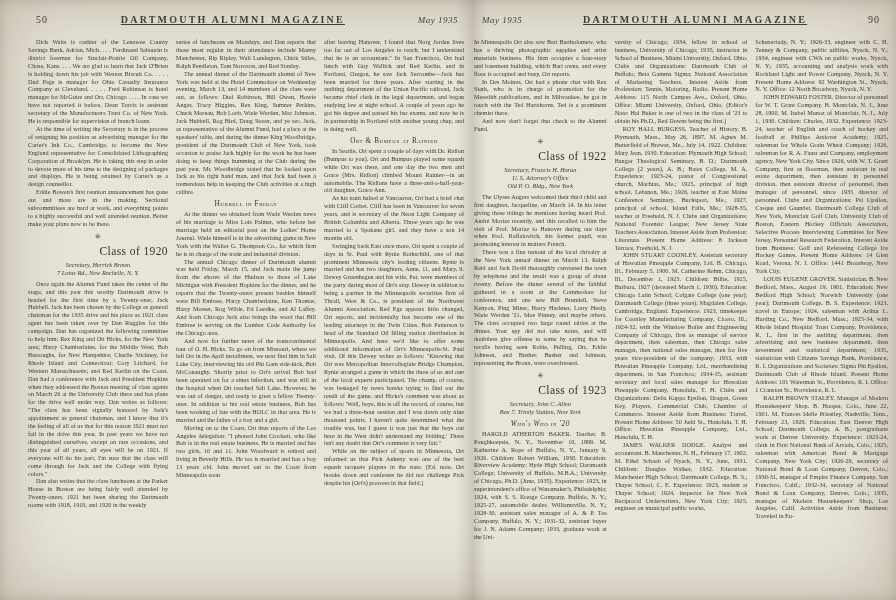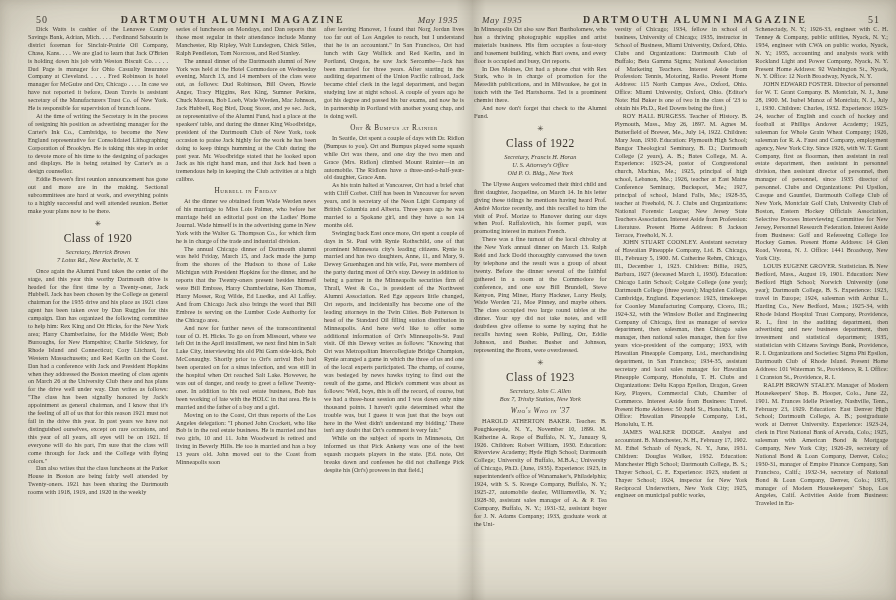--- a/index.html
+++ b/index.html
@@ -10,34 +10,34 @@
     color:#3e3a32;
   }
   #vignette{position:absolute;inset:0;pointer-events:none;
     box-shadow:inset 0 0 70px rgba(82,72,52,.30), inset 0 0 12px rgba(60,52,38,.18);}
   #gutter{position:absolute;left:456px;top:0;width:30px;height:600px;pointer-events:none;
     background:linear-gradient(90deg,rgba(50,42,28,0) 0%,rgba(50,42,28,.10) 42%,rgba(50,42,28,.15) 55%,rgba(50,42,28,0) 100%);}
   .page-content{position:absolute;top:14px;}
   #left-content{left:28px;width:438px;}
   #right-content{left:474px;width:414px;}
   .pghead{display:flex;justify-content:space-between;align-items:baseline;
-    padding:0 8px;}
+    padding:0 8px;margin-bottom:13px;}
   .pgnum{font-size:10px;letter-spacing:1px;color:#45403a;}
-  .mag-title{font-size:10px;font-weight:bold;letter-spacing:2.2px;color:#413c35;}
+  .mag-title{font-size:10px;font-weight:bold;letter-spacing:2.2px;color:#413c35;text-decoration:underline;}
   .issue-date{font-size:9px;font-style:italic;letter-spacing:.5px;color:#45403a;}
   .cols{display:flex;gap:8px;}
   .col{height:552px;overflow:hidden;text-align:justify;
     font-size:6.2px;line-height:7.9px;}
   #left-content .col{width:140px;}
   #right-content .col{width:133px;}
   .para{margin:0;text-indent:8px;}
   .para.noind{text-indent:0;}
   .star{text-align:center;font-size:7.5px;line-height:11px;margin:3px 0 2px;
     font-family:"DejaVu Sans",sans-serif;color:#4a453d;}
-  .classhead{text-align:center;font-size:11.5px;line-height:14px;margin:1px 0 3px;
+  .classhead{text-align:right;font-size:11.5px;line-height:14px;margin:1px 0 3px;
     letter-spacing:.4px;color:#38332c;}
   .secblock{margin:0 0 3px;}
   .secline{text-align:center;font-size:6.3px;line-height:8px;font-style:italic;}
   .subhead{text-align:center;font-variant:small-caps;font-size:7.2px;line-height:10px;
     letter-spacing:.6px;margin:3px 0 1px;color:#38332c;}
   .subhead.italic{font-style:italic;}
 </style>
 </head>
 <body>
 
@@ -80,21 +80,21 @@
           <p class="para">Swinging back East once more, Ort spent a couple of days in St. Paul with Rynie Rothschild, one of that prominent Minnesota city's leading citizens. Rynie is married and has two daughters, Anne, 11, and Mary, 9. Dewey Gruenhagen and his wife, Pat, were members of the party during most of Ort's stay. Dewey in addition to being a partner in the Minneapolis securities firm of Thrall, West &amp; Co., is president of the Northwest Alumni Association. Red Ege appears little changed, Ort reports, and incidentally has become one of the leading attorneys in the Twin Cities. Bob Patterson is head of the Standard Oil filling station distribution in Minneapolis. And here we'd like to offer some additional information of Ort's Minneapolis-St. Paul visit. Of this Dewey writes as follows: "Knowing that Ort was Metropolitan Intercollegiate Bridge Champion, Rynie arranged a game in which the three of us and one of the local experts participated. The champ, of course, was besieged by news hawks trying to find out the result of the game, and Hicks's comment was about as follows: 'Well, boys, this is off the record, of course, but we had a three-hour session and I was down only nine thousand points. I haven't quite determined what the trouble was, but I guess it was just that the boys out here in the West didn't understand my bidding.' There isn't any doubt that Ort's comment is very fair."</p>
           <p class="para">While on the subject of sports in Minnesota, Ort informed us that Pick Ankeny was one of the best squash racquets players in the state. [Ed. note, Ort breaks down and confesses he did not challenge Pick despite his (Ort's) prowess in that field.]</p>
         </div>
     </div>
   </div>
 
   <div class="page-content" id="right-content">
     <div class="pghead">
       <span class="issue-date">May 1935</span>
       <span class="mag-title">DARTMOUTH ALUMNI MAGAZINE</span>
-      <span class="pgnum">51</span>
+      <span class="pgnum">90</span>
     </div>
     <div class="cols">
       <div class="col">
           <p class="para noind">In Minneapolis Ort also saw Bart Bartholomew, who has a thriving photographic supplies and artist materials business. His firm occupies a four-story and basement building, which Bart owns, and every floor is occupied and busy, Ort reports.</p>
           <p class="para">In Des Moines, Ort had a phone chat with Rex Stark, who is in charge of promotion for the Meredith publications, and in Milwaukee, he got in touch with the Ted Hartshorns. Ted is a prominent chemist there.</p>
           <p class="para">And now don't forget that check to the Alumni Fund.</p>
           <div class="star">✳</div>
           <div class="classhead">Class of 1922</div>
           <div class="secblock">
             <div class="secline">Secretary, Francis H. Horan</div>
@@ -102,21 +102,21 @@
             <div class="secline">Old P. O. Bldg., New York</div>
           </div>
           <p class="para">The Ulysse Augers welcomed their third child and first daughter, Jacqueline, on March 14. In his letter giving these tidings he mentions having heard Prof. André Morize recently, and this recalled to him the visit of Prof. Morize to Hanover during our days when Prof. Raffalovitch, his former pupil, was promoting interest in matters French.</p>
           <p class="para">There was a fine turnout of the local chivalry at the New York annual dinner on March 13. Ralph Reid and Jack Dodd thoroughly canvassed the town by telephone and the result was a group of about twenty. Before the dinner several of the faithful gathered in a room at the Commodore for conference, and one saw Bill Brundell, Steve Kenyon, Ping Miner, Harry Hackner, Larry Healy, Wade Werden '21, Moe Pinney, and maybe others. The class occupied two large round tables at the dinner. Your spy did not take notes, and will doubtless give offense to some by saying that he recalls having seen Robie, Pulling, Orr, Eddie Johnson, and Busher. Busher and Johnson, representing the Bronx, were overdressed.</p>
           <div class="star">✳</div>
           <div class="classhead">Class of 1923</div>
           <div class="secblock">
             <div class="secline">Secretary, John C. Allen</div>
             <div class="secline">Box 7, Trinity Station, New York</div>
           </div>
-          <div class="subhead italic">Who's Who in '37</div>
+          <div class="subhead italic">Who's Who in '20</div>
           <p class="para">HAROLD ATHERTON BAKER. Teacher. B. Poughkeepsie, N. Y., November 10, 1899. M. Katherine A. Rope of Buffalo, N. Y., January 9, 1926. Children: Robert William, 1930. Education: Riverview Academy; Hyde High School; Dartmouth College; University of Buffalo, M.B.A.; University of Chicago, Ph.D. (June, 1935). Experience: 1923, in superintendent's office of Wanamaker's, Philadelphia; 1924, with S. S. Kresge Company, Buffalo, N. Y.; 1925-27, automobile dealer, Williamsville, N. Y.; 1928-30, assistant sales manager of A. &amp; P. Tea Company, Buffalo, N. Y.; 1931-32, assistant buyer for J. N. Adams Company; 1933, graduate work at the Uni-</p>
         </div>
       <div class="col">
           <p class="para noind">versity of Chicago; 1934, fellow in school of business, University of Chicago; 1935, instructor in School of Business, Miami University, Oxford, Ohio. Clubs and Organizations: Dartmouth Club of Buffalo; Beta Gamma Sigma; National Association of Marketing Teachers. Interest Aside from Profession: Tennis, Motoring, Radio. Present Home Address: 115 North Campus Ave., Oxford, Ohio. Office: Miami University, Oxford, Ohio. (Editor's Note: Hal Baker is one of two in the class of '23 to obtain his Ph.D., Red Downs being the first.)</p>
           <p class="para">ROY HALL BURGESS. Teacher of History. B. Plymouth, Mass., May 26, 1897. M. Agnes M. Butterfield of Brewer, Me., July 14, 1922. Children: Mary Jean, 1930. Education: Plymouth High School; Bangor Theological Seminary, B. D.; Dartmouth College (2 years), A. B.; Bates College, M. A. Experience: 1923-24, pastor of Congressional church, Machias, Me.; 1925, principal of high school, Lebanon, Me.; 1926, teacher at East Maine Conference Seminary, Bucksport, Me.; 1927, principal of school, Island Falls, Me.; 1928-35, teacher at Freehold, N. J. Clubs and Organizations: National Forensic League; New Jersey State Teachers Association. Interest Aside from Profession: Literature. Present Home Address: 8 Jackson Terrace, Freehold, N. J.</p>
           <p class="para">JOHN STUART COONLEY. Assistant secretary of Hawaiian Pineapple Company, Ltd. B. Chicago, Ill., February 5, 1900. M. Catherine Rehm, Chicago, Ill., December 1, 1923. Children: Billie, 1925, Barbara, 1927 (deceased March 1, 1930). Education: Chicago Latin School; Colgate College (one year); Dartmouth College (three years); Magdalen College, Cambridge, England. Experience: 1923, timekeeper for Coonley Manufacturing Company, Cicero, Ill.; 1924-32, with the Winslow Boiler and Engineering Company of Chicago, first as manager of service department, then salesman, then Chicago sales manager, then national sales manager, then for five years vice-president of the company; 1933, with Hawaiian Pineapple Company, Ltd., merchandising department, in San Francisco; 1934-35, assistant secretary and local sales manager for Hawaiian Pineapple Company, Honolulu, T. H. Clubs and Organizations: Delta Kappa Epsilon, Dragon, Green Key, Players, Commercial Club, Chamber of Commerce. Interest Aside from Business: Travel. Present Home Address: 50 Judd St., Honolulu, T. H. Office: Hawaiian Pineapple Company, Ltd., Honolulu, T. H.</p>
           <p class="para">JAMES WALKER DODGE. Analyst and accountant. B. Manchester, N. H., February 17, 1902. M. Ethel Schaab of Nyack, N. Y., June, 1931. Children: Douglas Walker, 1932. Education: Manchester High School; Dartmouth College, B. S.; Thayer School, C. E. Experience: 1923, student at Thayer School; 1924, inspector for New York Reciprocal Underwriters, New York City; 1925, engineer on municipal public works,</p>
         </div>
       <div class="col">
           <p class="para noind">Schenectady, N. Y.; 1926-33, engineer with C. H. Tenney &amp; Company, public utilities, Nyack, N. Y.; 1934, engineer with CWA on public works, Nyack, N. Y.; 1935, accounting and analysis work with Rockland Light and Power Company, Nyack, N. Y. Present Home Address: 92 Washington St., Nyack, N. Y. Office: 12 North Broadway, Nyack, N. Y.</p>

